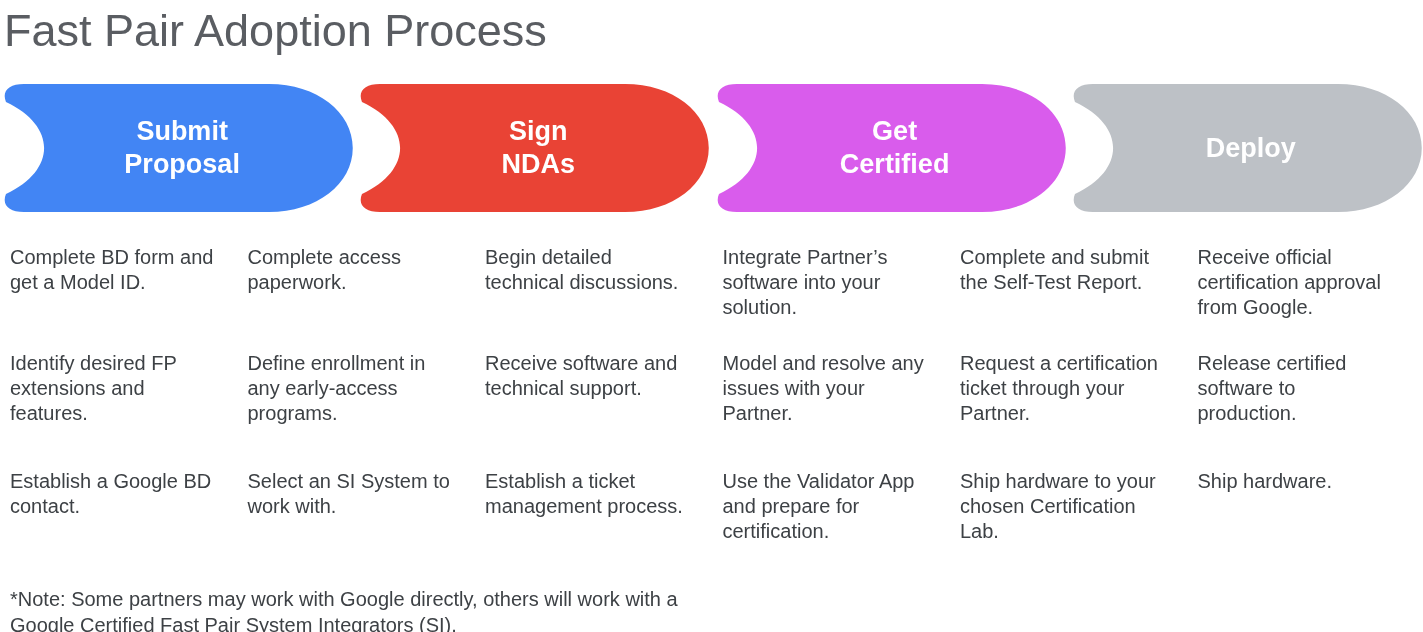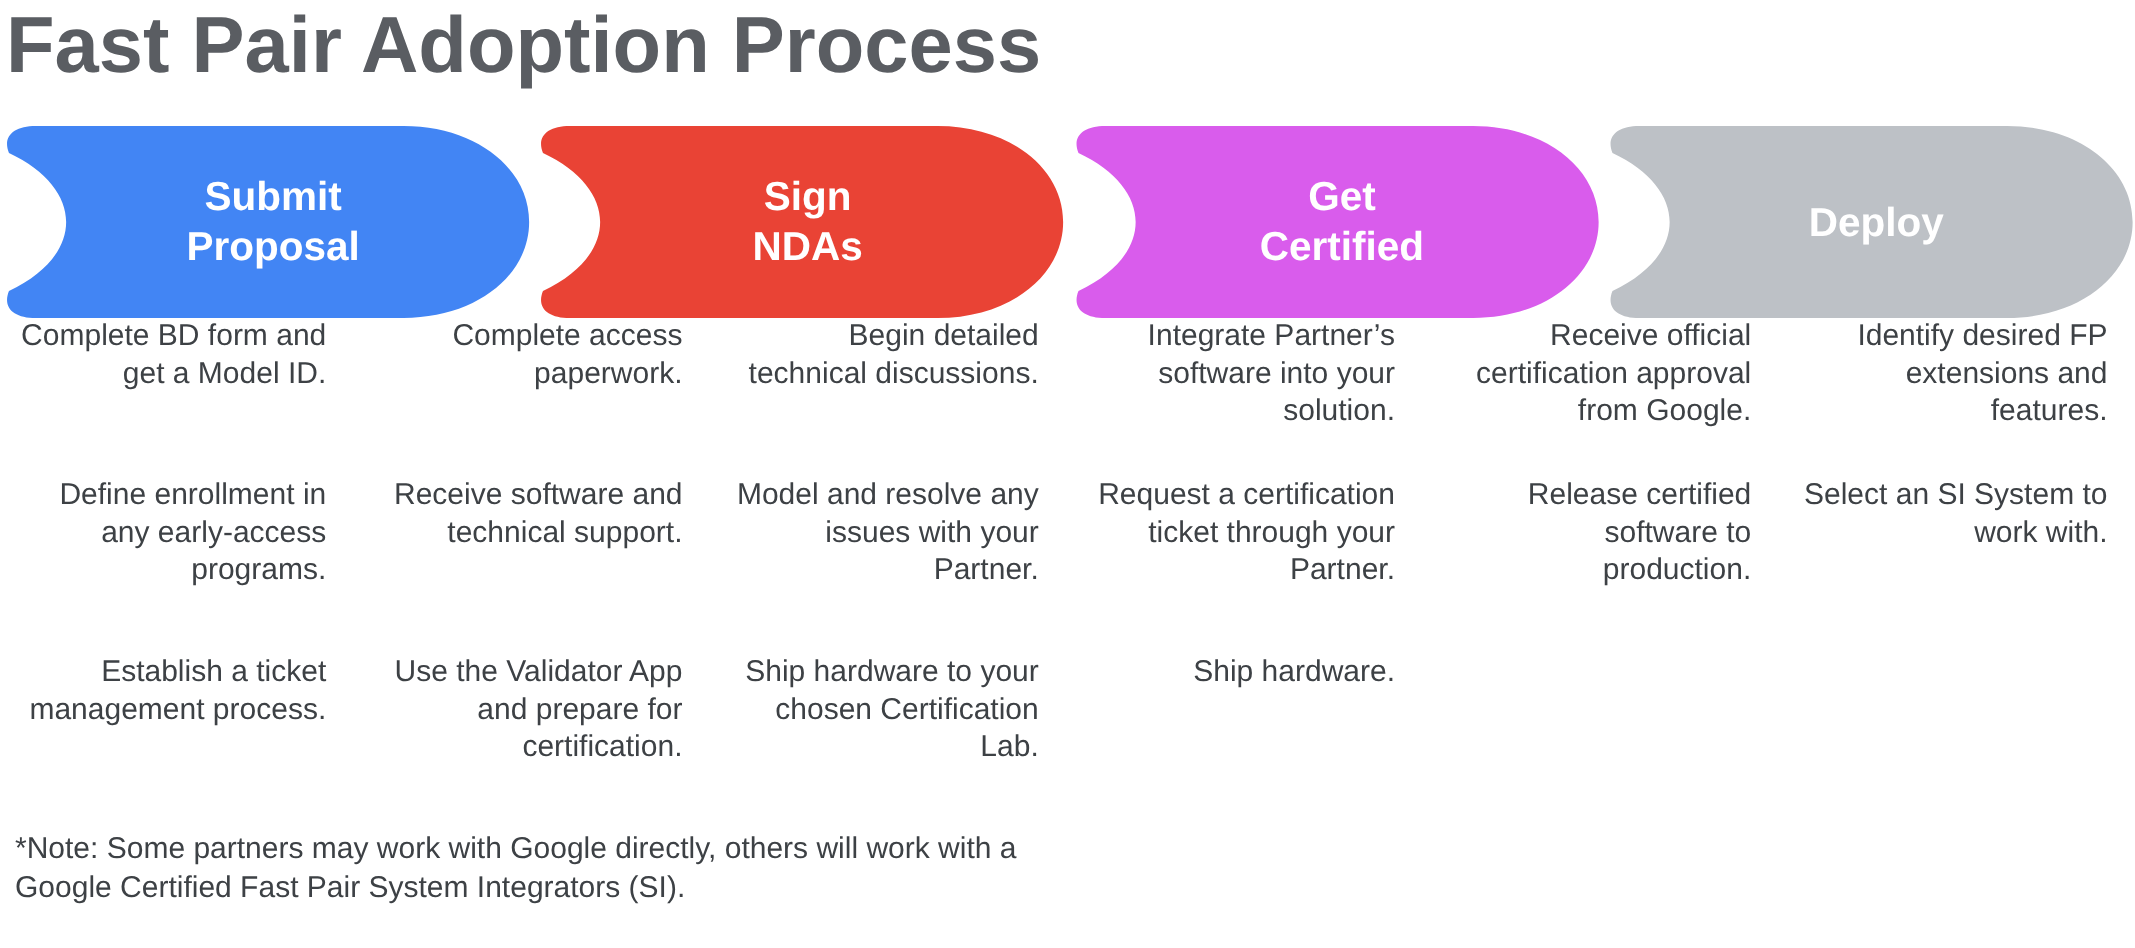--- a/index.html
+++ b/index.html
@@ -7,23 +7,23 @@
   body { font-family: "Liberation Sans", sans-serif; }
   .page {
     position: relative;
     width: 1423px;
     height: 632px;
     background: #ffffff;
     overflow: hidden;
   }
   .page-title {
     margin: 4px 0 0 4px;
-    font-size: 53px;
+    font-size: 45px;
     line-height: 54px;
-    font-weight: 700;
+    font-weight: 400;
     letter-spacing: 0px;
     color: #5a5d62;
   }
   .steps-row {
     display: flex;
     gap: 2px;
     margin-top: 26px;
     height: 128px;
     width: 100%;
   }
@@ -51,22 +51,22 @@
     line-height: 33px;
     font-weight: 700;
     white-space: pre-line;
     padding-left: 10px;
   }
   .details-grid {
     display: grid;
     grid-template-columns: repeat(6, 1fr);
     grid-template-rows: 106px 118px auto;
     column-gap: 2px;
+    margin-top: 33px;
     width: 100%;
-    text-align: right;
   }
   .detail {
     padding: 0 18px 0 10px;
     font-size: 20px;
     line-height: 25px;
     font-weight: 400;
     color: #3d4145;
     white-space: pre-line;
   }
   .footnote {
@@ -125,20 +125,22 @@
   <div class="details-grid">
     <p class="detail">Complete BD form and
 get a Model ID.</p>
     <p class="detail">Complete access
 paperwork.</p>
     <p class="detail">Begin detailed
 technical discussions.</p>
     <p class="detail">Integrate Partner’s
 software into your
 solution.</p>
+    <p class="detail">Complete and submit
+the Self-Test Report.</p>
     <p class="detail">Receive official
 certification approval
 from Google.</p>
 
     <p class="detail">Identify desired FP
 extensions and
 features.</p>
     <p class="detail">Define enrollment in
 any early-access
 programs.</p>
@@ -147,20 +149,22 @@
     <p class="detail">Model and resolve any
 issues with your
 Partner.</p>
     <p class="detail">Request a certification
 ticket through your
 Partner.</p>
     <p class="detail">Release certified
 software to
 production.</p>
 
+    <p class="detail">Establish a Google BD
+contact.</p>
     <p class="detail">Select an SI System to
 work with.</p>
     <p class="detail">Establish a ticket
 management process.</p>
     <p class="detail">Use the Validator App
 and prepare for
 certification.</p>
     <p class="detail">Ship hardware to your
 chosen Certification
 Lab.</p>

